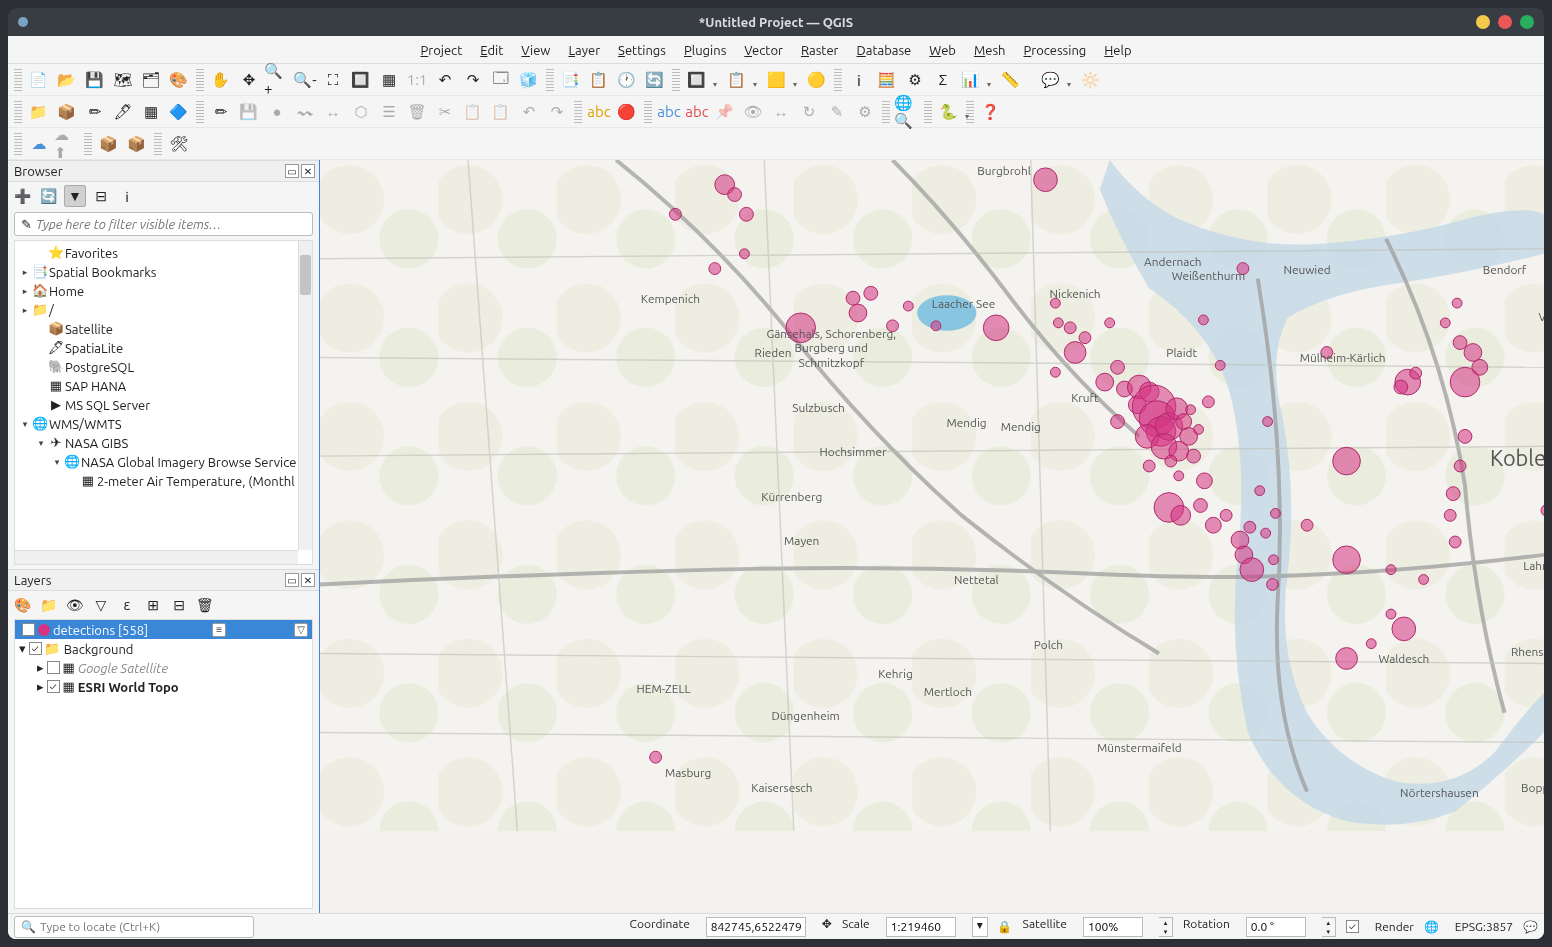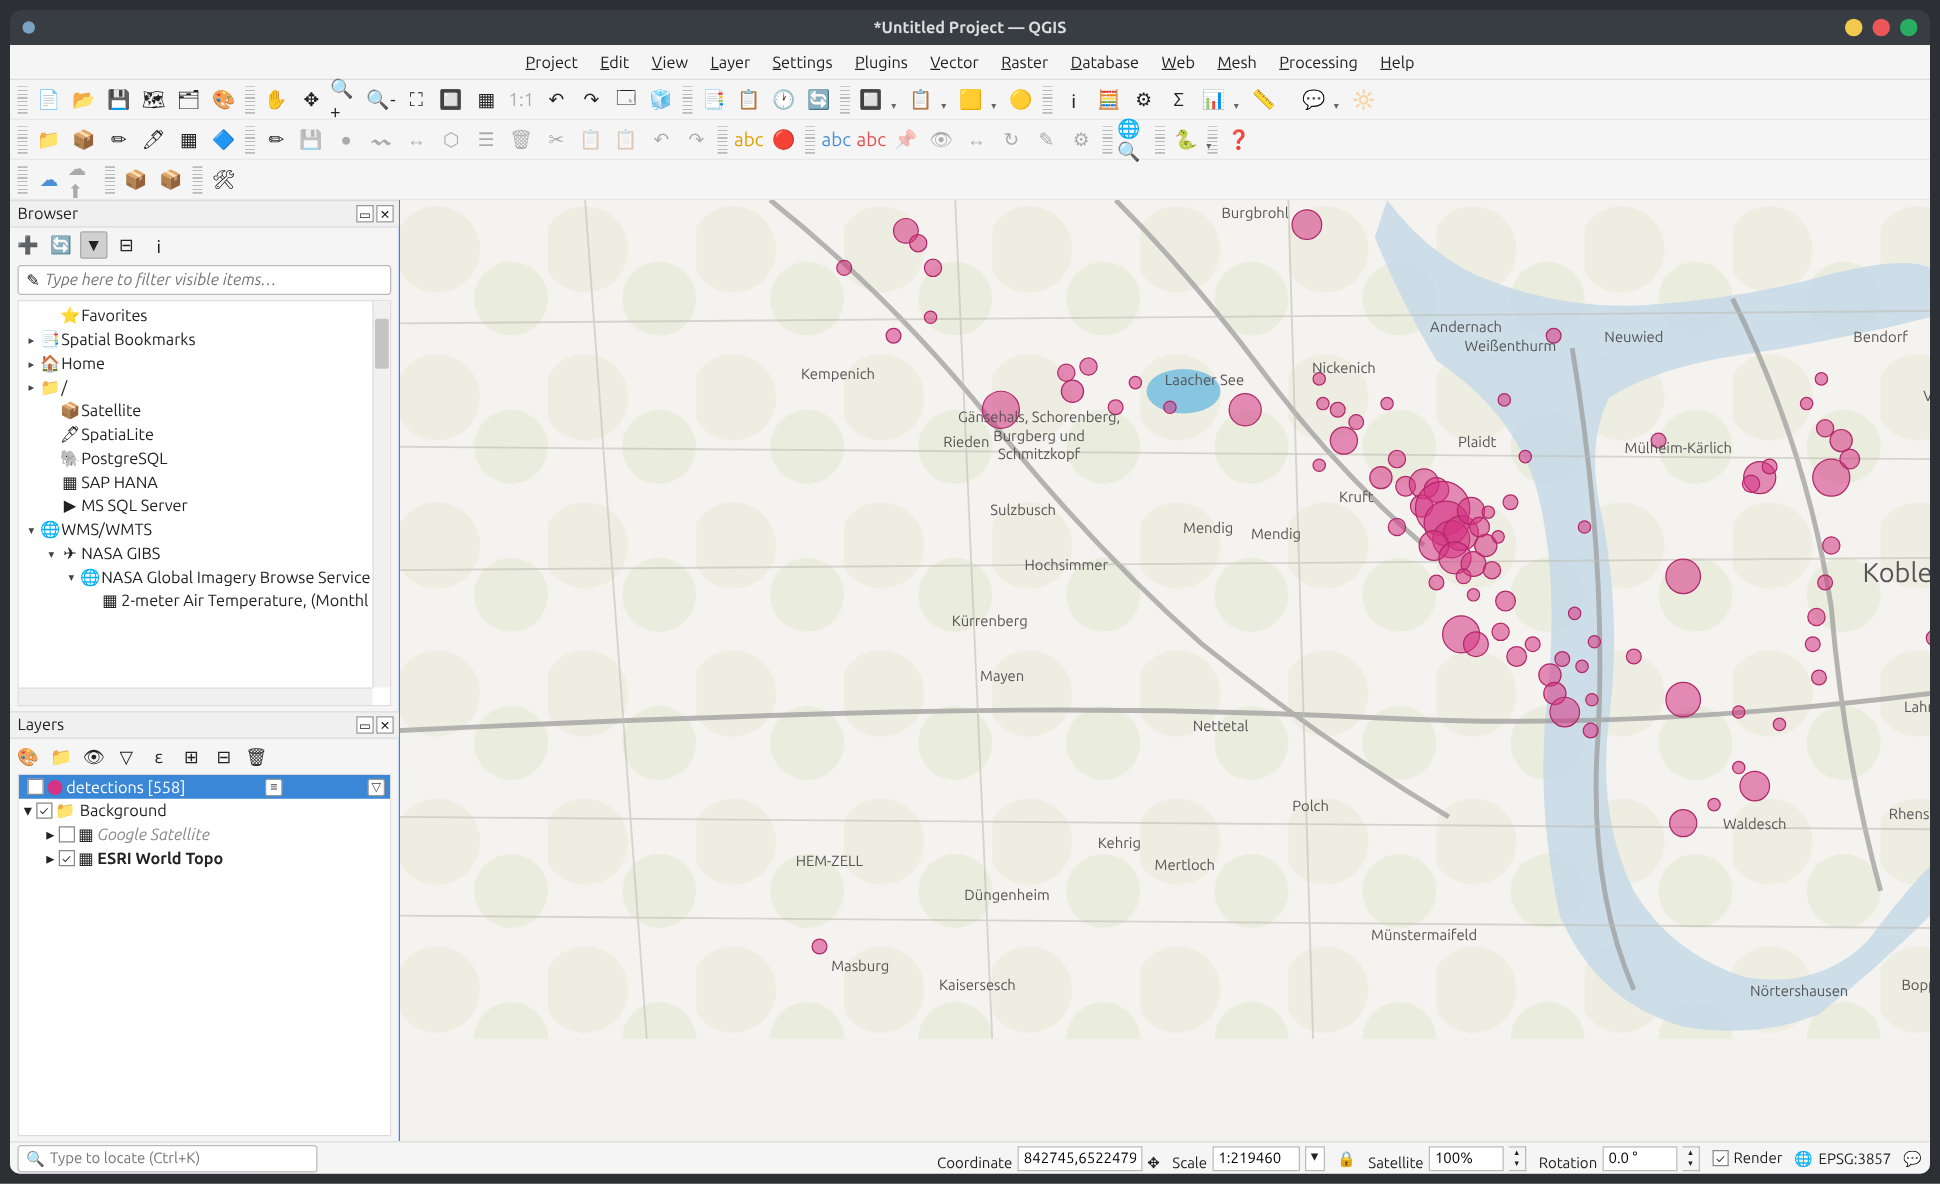--- a/index.html
+++ b/index.html
@@ -42,21 +42,21 @@
 .layer-row.sel { background: #3a87d8; color: #fff; }
 .layer-row .cb { width: 13px; height: 13px; border: 1px solid #888; background: #fff; font-size: 10px; display: flex; align-items: center; justify-content: center; }
 .layer-row .badge { width: 14px; height: 14px; border: 1px solid #999; border-radius: 2px; font-size: 10px; display: flex; align-items: center; justify-content: center; margin-left: auto; margin-right: 4px; background: #fff; color: #444; }
 .layer-row .sym { width: 12px; height: 12px; border-radius: 50%; background: #d63384; display: inline-block; }
 .layer-row .italic { font-style: italic; color: #888; }
 .map-area { flex: 1; position: relative; background: #f2f1ed; overflow: hidden; }
 .map-canvas { position: absolute; inset: 0; }
 .statusbar { height: 26px; background: #f5f5f5; border-top: 1px solid #dcdcdc; display: flex; align-items: center; padding: 0 6px; gap: 10px; font-size: 12px; }
 .locator { width: 240px; height: 22px; border: 1px solid #bbb; border-radius: 3px; display: flex; align-items: center; padding: 0 6px; background: #fff; margin-right: auto; }
 .locator input { border: none; outline: none; flex: 1; font-size: 12px; color: #888; }
-.sb-field { display: flex; align-items: flex-end; gap: 4px; }
+.sb-field { display: flex; align-items: flex-start; gap: 16px; }
 .sb-input { height: 20px; border: 1px solid #bbb; padding: 0 4px; font-size: 12px; background: #fff; }
 .sb-spin { width: 14px; height: 20px; border: 1px solid #bbb; border-left: none; display: flex; flex-direction: column; }
 .sb-spin div { flex: 1; font-size: 7px; display: flex; align-items: center; justify-content: center; cursor: pointer; }
 .cb2 { width: 13px; height: 13px; border: 1px solid #888; background: #fff; font-size: 10px; display: flex; align-items: center; justify-content: center; }
 </style>
 </head>
 <body>
 
 <div class="window">
   <div class="titlebar">

